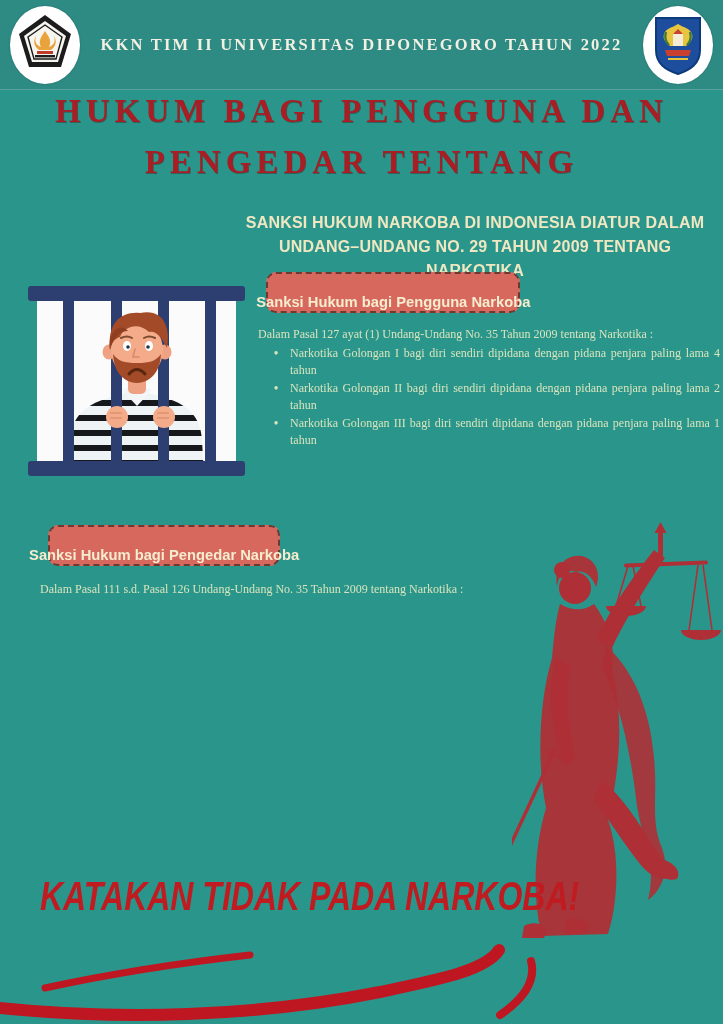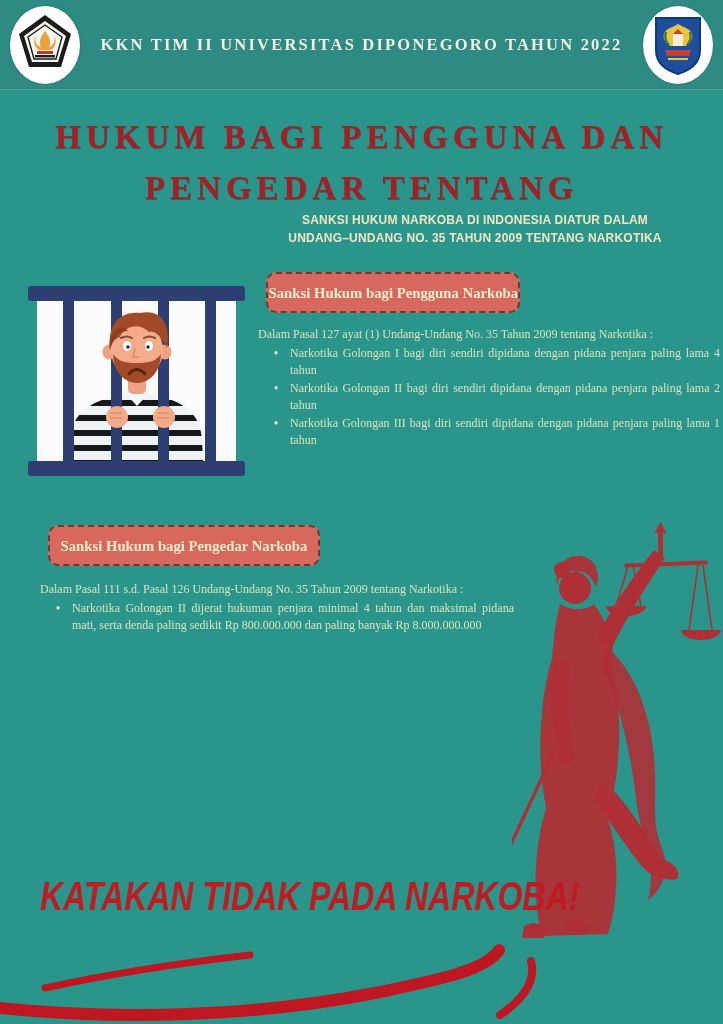--- a/index.html
+++ b/index.html
@@ -20,43 +20,43 @@
     width:70px; height:78px; background:#fff; border-radius:50%;
     display:flex; align-items:center; justify-content:center; flex:0 0 auto;
     box-shadow:0 0 2px rgba(0,0,0,.25);
   }
   .topbar-title {
     flex:1; text-align:center; color:#f3efe2; font-weight:bold;
     font-size:16.5px; letter-spacing:2.2px;
   }
   
   .title {
-    position:absolute; top:112px; left:0; right:0; text-align:center;
+    position:absolute; top:86px; left:0; right:0; text-align:center;
     color:var(--c-title-red,#a81e24); font-weight:bold; font-size:33px;
     letter-spacing:5px; line-height:1.56;
     text-shadow:0.6px 0.6px 0 rgba(60,0,0,.35);
   }
   
   .subtitle {
     position:absolute; top:211px; right:8px; width:480px; text-align:center;
     color:var(--c-subtitle-cream,#f0e7c2);
     font-family:"Liberation Sans",sans-serif; font-weight:bold;
-    font-size:12px; line-height:1.5; letter-spacing:.2px;
+    font-size:16px; line-height:1.5; letter-spacing:.2px;
   }
   
   .badge {
     position:absolute; background:var(--c-badge-fill,#d7685e);
     color:var(--c-badge-text,#f6ecce); border:2px dashed #6b3a33;
-    border-radius:10px; font-family:Liberation Serif, serif;
-    font-weight:bold; font-size:15.5px; display:flex; align-items:center;
+    border-radius:10px; font-family:Liberation Sans, sans-serif;
+    font-weight:bold; font-size:15.5px; display:flex; align-items:flex-end;
     justify-content:center; box-sizing:border-box; text-align:center;
   }
   .badge span { display:inline-block; transform:scaleX(.95); white-space:nowrap; }
   .badge-1 { left:266px; top:272px; width:254px; height:41px; }
-  .badge-2 { left:48px;  top:525px; width:272px; height:41px; }
+  .badge-2 { left:48px;  top:525px; width:232px; height:41px; }
   
   .jail    { position:absolute; left:28px;  top:286px; width:217px; height:190px; }
   .justice { position:absolute; left:512px; top:518px; width:211px; height:425px; }
   .swoosh  { position:absolute; left:0;     top:914px; width:723px; height:110px; }
   
   .block {
     position:absolute; color:var(--c-body-text,#d9e4bd);
     font-size:12px; line-height:1.42; text-align:justify;
   }
   .block-1 { left:258px; top:326px; width:462px; }
@@ -104,21 +104,21 @@
     </div>
   </header>
 
   <div class="title">
     <div>HUKUM BAGI PENGGUNA DAN</div>
     <div>PENGEDAR TENTANG</div>
   </div>
 
   <div class="subtitle">
     <div>SANKSI HUKUM NARKOBA DI INDONESIA DIATUR DALAM</div>
-    <div>UNDANG–UNDANG NO. 35 TAHUN 2009 TENTANG NARKOTIKA</div>
+    <div>UNDANG–UNDANG NO. 29 TAHUN 2009 TENTANG NARKOTIKA</div>
   </div>
 
   <div class="badge badge-1">
     <span>Sanksi Hukum bagi Pengguna Narkoba</span>
   </div>
 
   <div class="jail">
     <svg width="217" height="190" viewBox="0 0 217 190">
       <defs>
         <pattern id="stripes" width="24" height="15" patternUnits="userSpaceOnUse">
@@ -173,21 +173,20 @@
     </ul>
   </div>
 
   <div class="badge badge-2">
     <span>Sanksi Hukum bagi Pengedar Narkoba</span>
   </div>
 
   <div class="block block-2">
     <p>Dalam Pasal 111 s.d. Pasal 126 Undang-Undang No. 35 Tahun 2009 tentang Narkotika  :</p>
     <ul>
-      <li>Narkotika Golongan II dijerat hukuman penjara minimal 4 tahun dan maksimal pidana mati, serta denda paling sedikit Rp 800.000.000 dan paling banyak Rp 8.000.000.000</li>
     </ul>
   </div>
 
   <div class="justice">
     <svg width="211" height="425" viewBox="0 0 211 425">
       <g fill="#ae2f36">
 
         <rect x="112" y="44" width="84" height="4" rx="2" transform="rotate(-2 154 46)"></rect>
         <rect x="146" y="14" width="5" height="34" rx="2"></rect>
         <path d="M148.5,4 l6,11 h-12 Z"></path>

